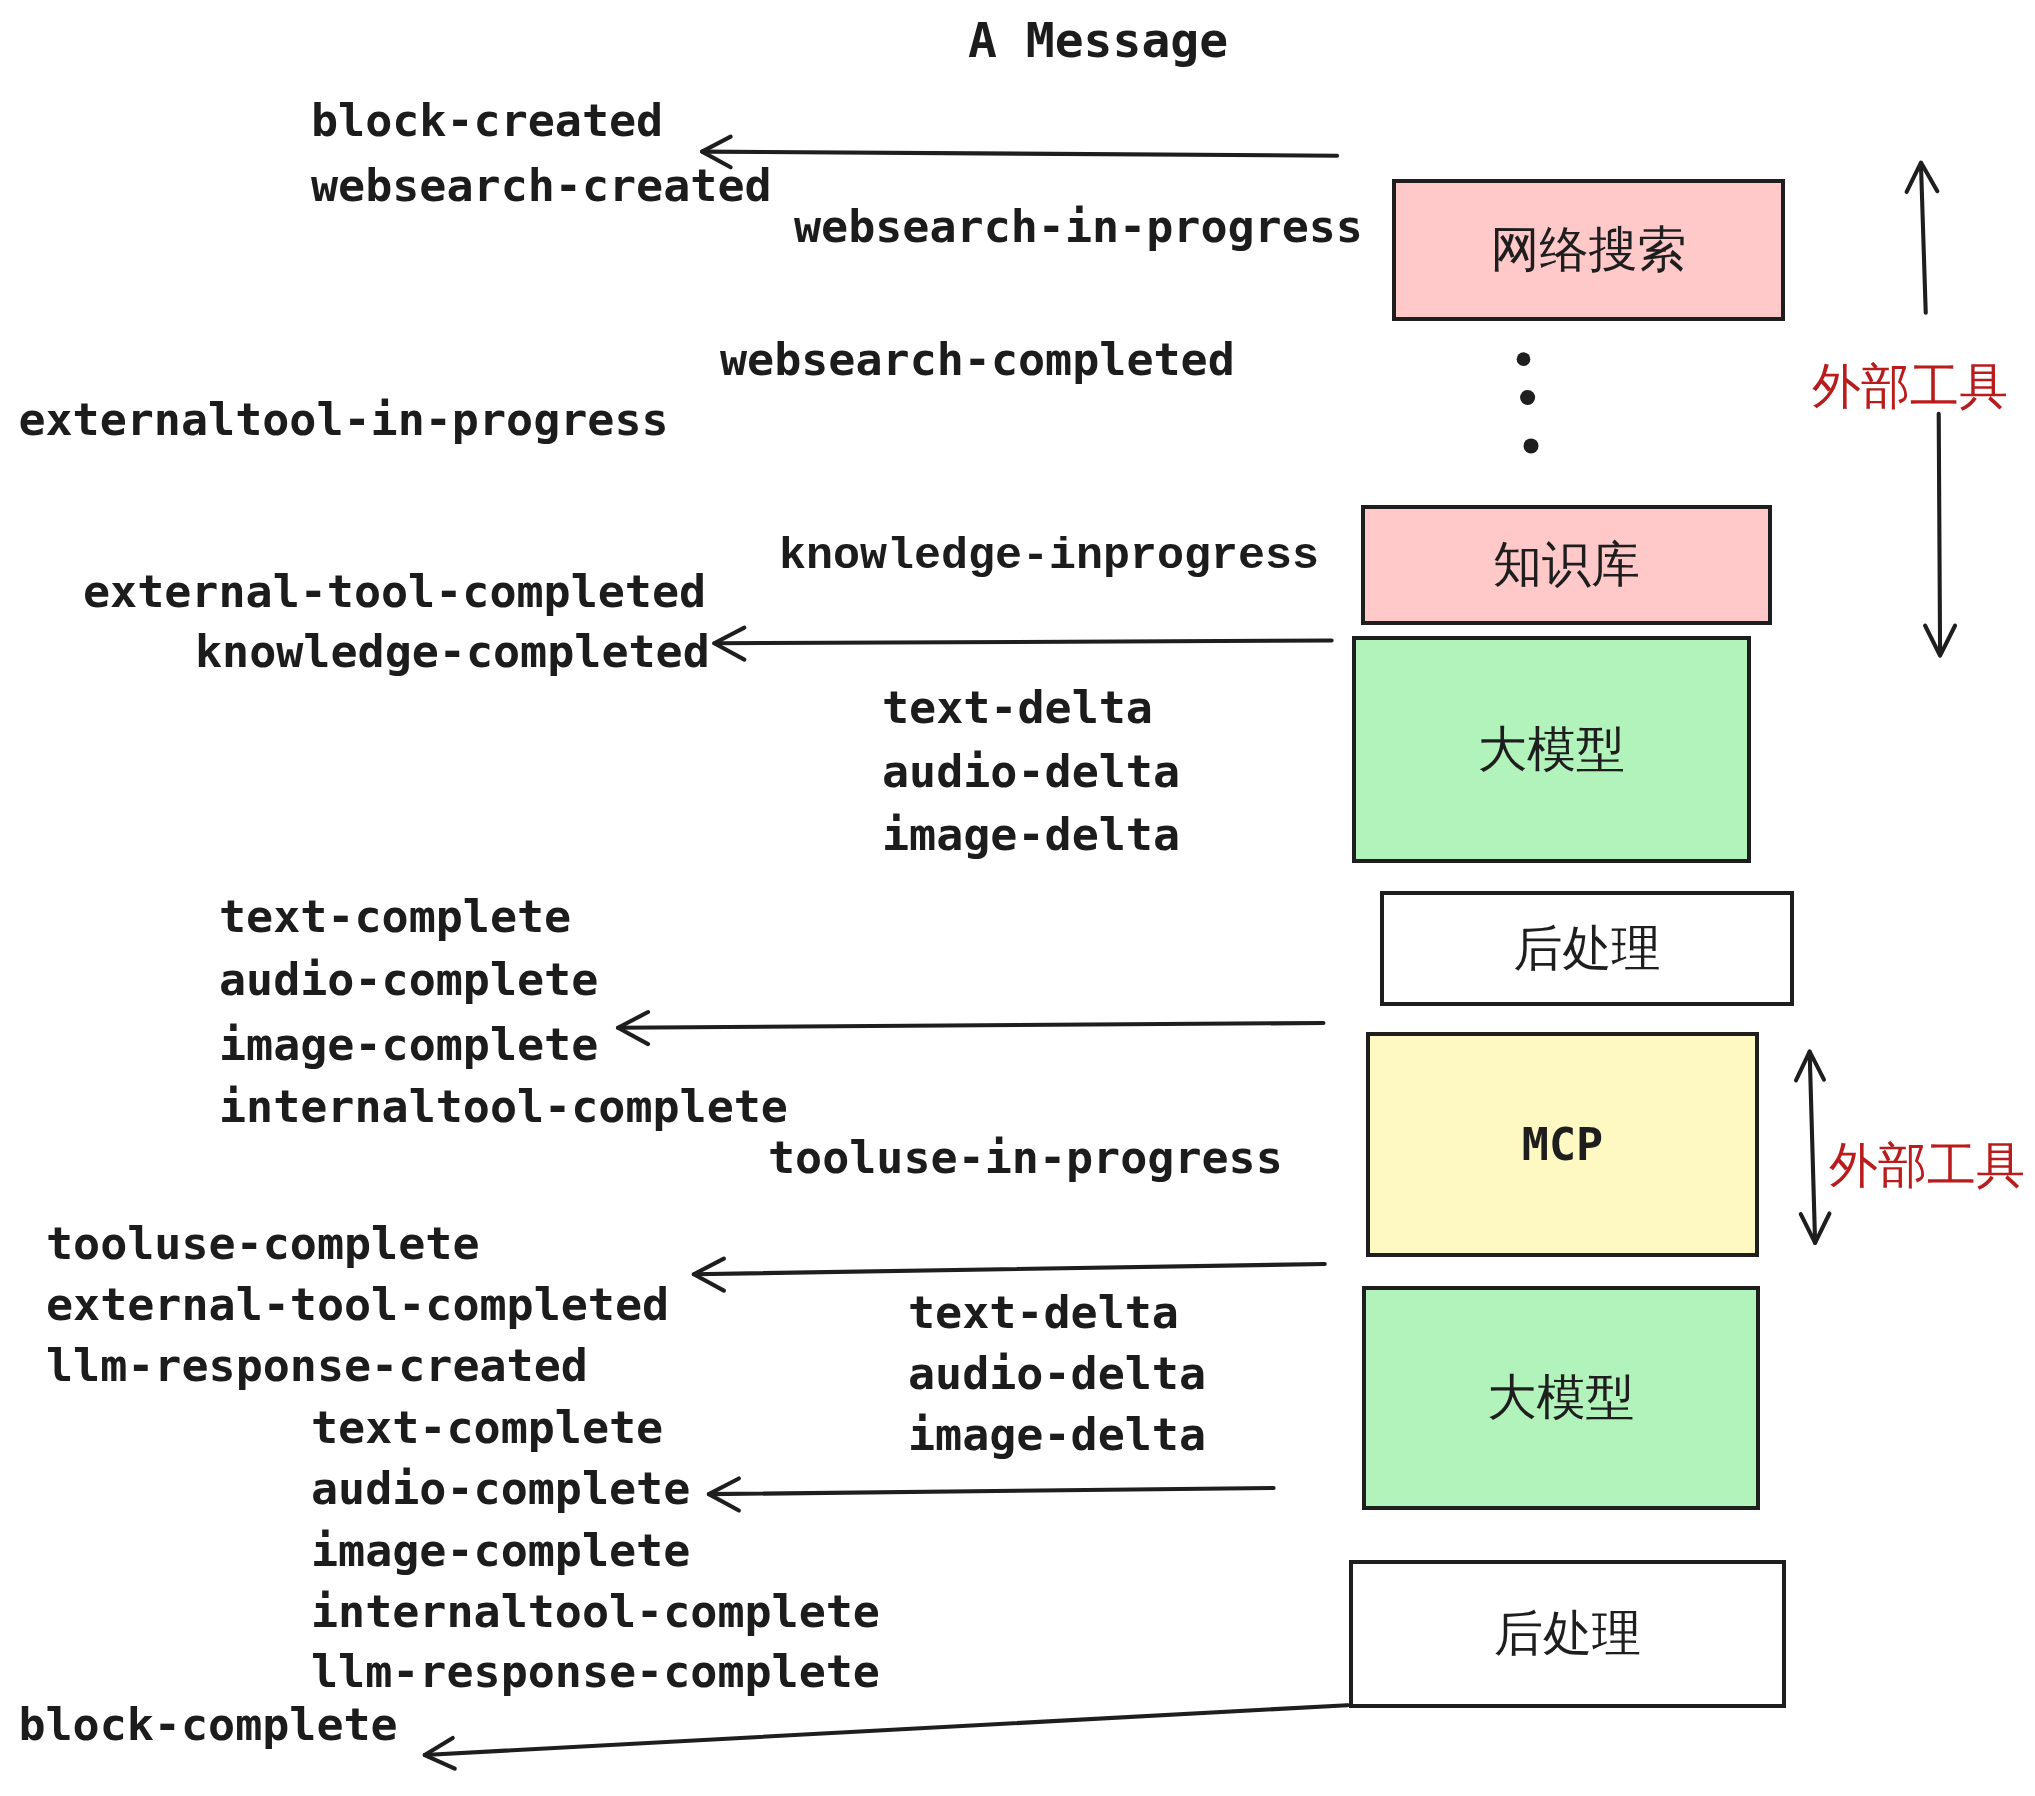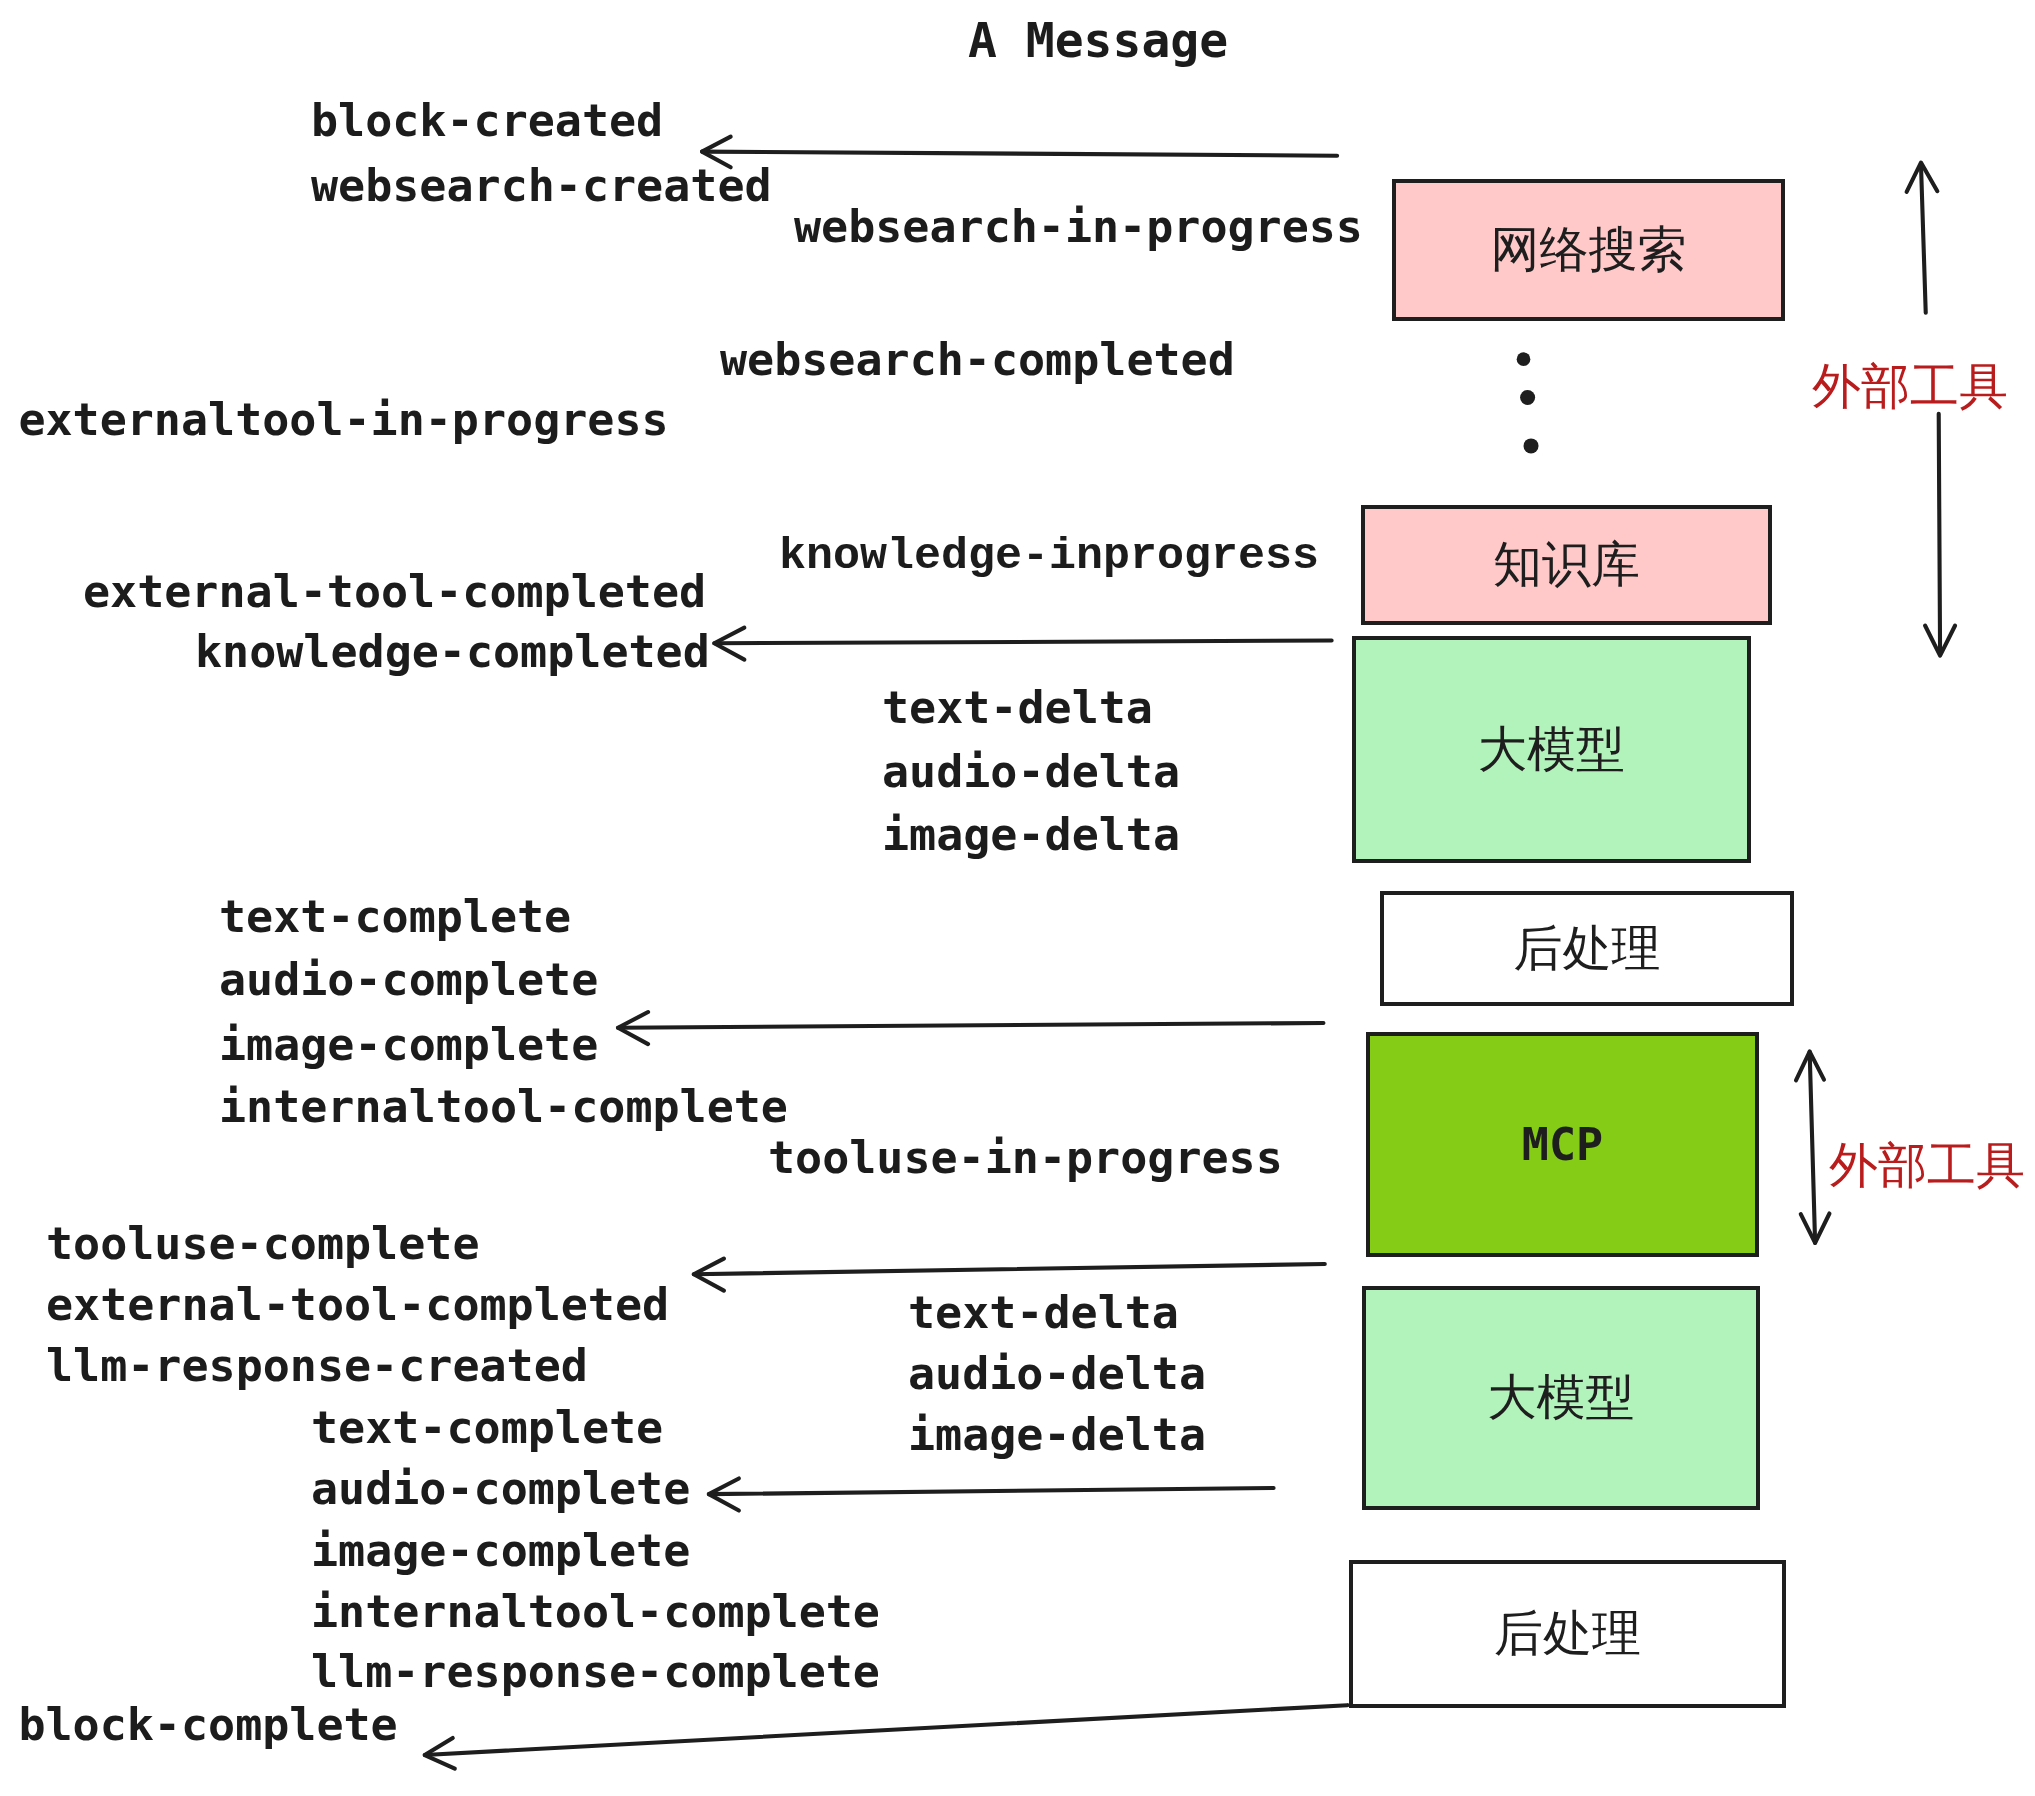--- a/index.html
+++ b/index.html
@@ -33,21 +33,21 @@
     border:4.1px solid #1e1e1e;
     display:flex;
     align-items:center;
     justify-content:center;
     font:500 49px "Liberation Sans", sans-serif;
     color:#1e1e1e;
     white-space:nowrap;
   }
   .box.pink  {background:#ffc9c9;}
   .box.green {background:#b2f2bb;}
-  .box.yellow{background:#84cc16;}
+  .box.yellow{background:#fef9c3;}
   .box.white {background:#ffffff;}
   .box.mono  {font:bold 45px "DejaVu Sans Mono", monospace;}
   .sideLabel{
     position:absolute;
     font:500 49px "Liberation Sans", sans-serif;
     line-height:51px;
     color:#b91c1c;
     white-space:nowrap;
     margin-top:28px;
   }

